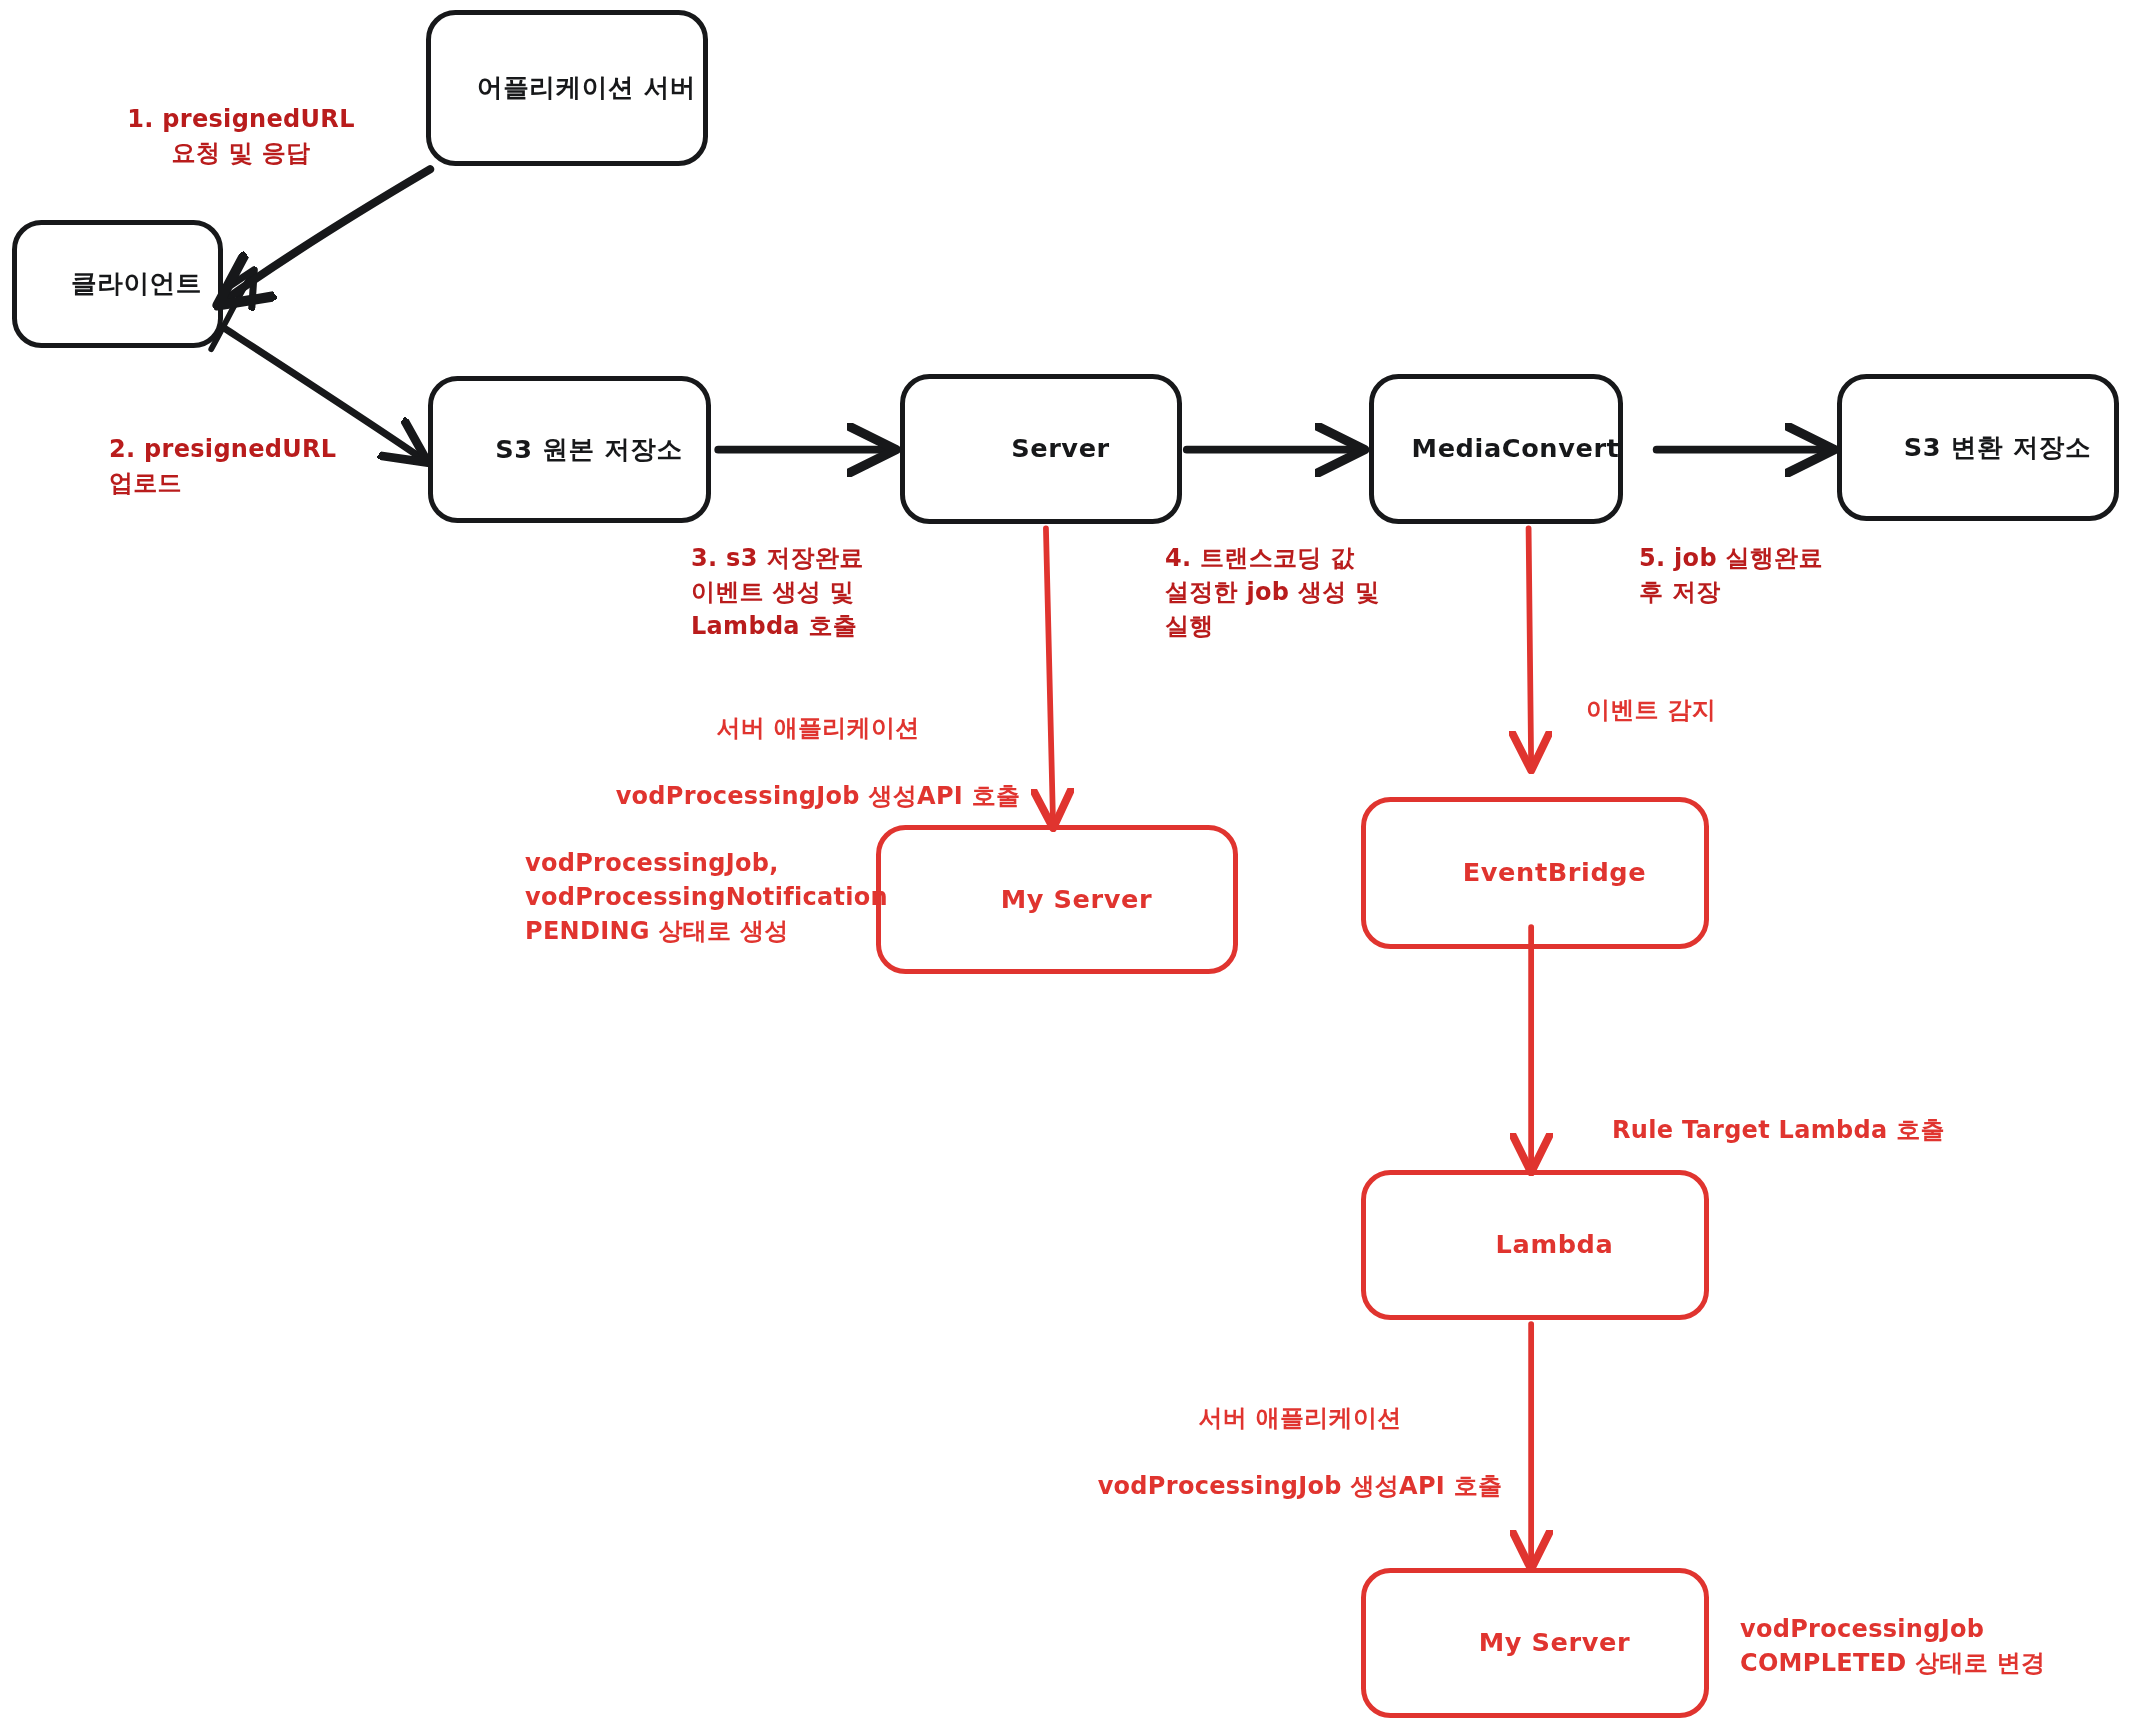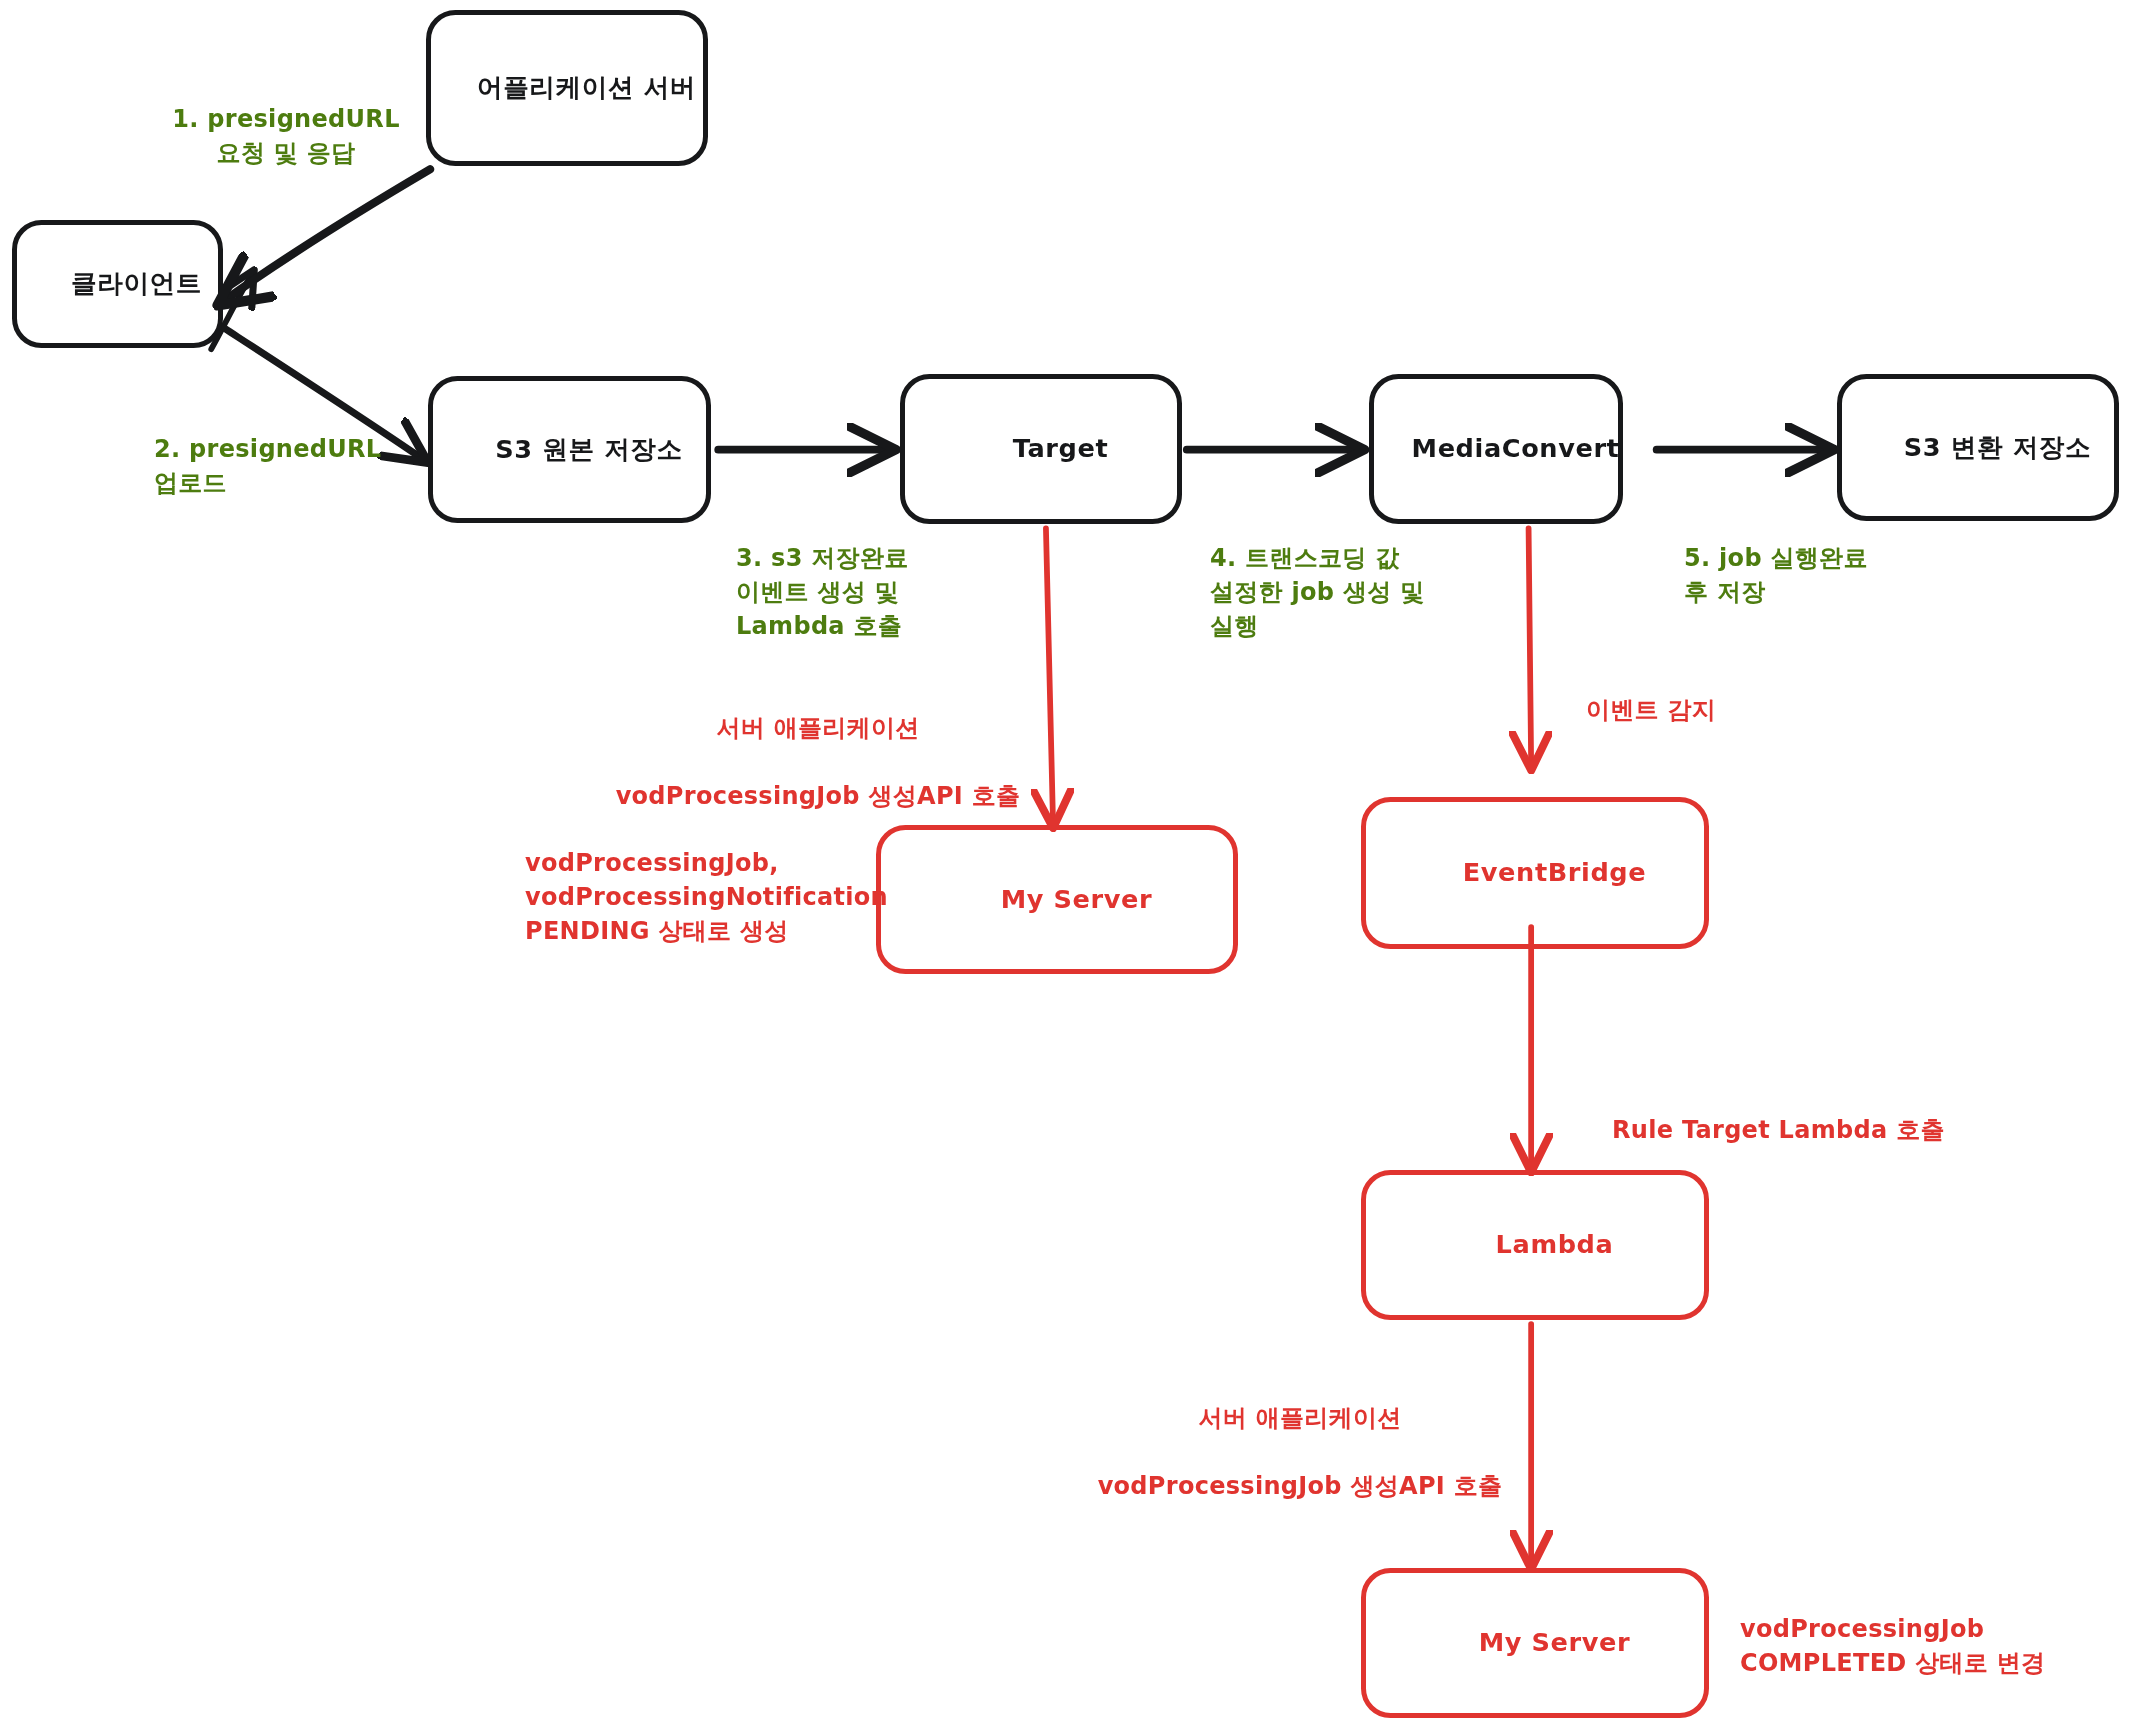--- a/index.html
+++ b/index.html
@@ -60,21 +60,21 @@
 
   
   .annot {
     position: absolute;
     font-family: "DejaVu Sans", sans-serif;
     font-size: 24px;
     line-height: 1.42;
     white-space: pre-line;
     letter-spacing: 0.3px;
   }
-  .annot.black { color: #4d7c0f; font-weight: 600; margin-left: 45px; }
+  .annot.black { color: #b91c1c; font-weight: 600; }
   .annot.red   { color: #e0342f; font-weight: 600; }
   .annot.center { text-align: center; }
   .annot.left   { text-align: left; }
 </style>
 </head>
 <body>
 
 <div id="diagram-root">
 
   <svg class="canvas" viewBox="0 0 3326 2708" xmlns="http://www.w3.org/2000/svg">
@@ -134,21 +134,21 @@
 
   <div class="node black" style="left:11.5px; top:220px; width:211px; height:128px;">
     <span class="node-label">클라이언트</span>
   </div>
 
   <div class="node black" style="left:428px; top:376px; width:283px; height:147px;text-align:right;">
     <span class="node-label">S3 원본 저장소</span>
   </div>
 
   <div class="node black" style="left:900px; top:374px; width:282px; height:150px;">
-    <span class="node-label">Target</span>
+    <span class="node-label">Server</span>
   </div>
 
   <div class="node black" style="left:1369px; top:374px; width:254px; height:150px;">
     <span class="node-label">MediaConvert</span>
   </div>
 
   <div class="node black" style="left:1837px; top:374px; width:282px; height:147px;">
     <span class="node-label">S3 변환 저장소</span>
   </div>
 

